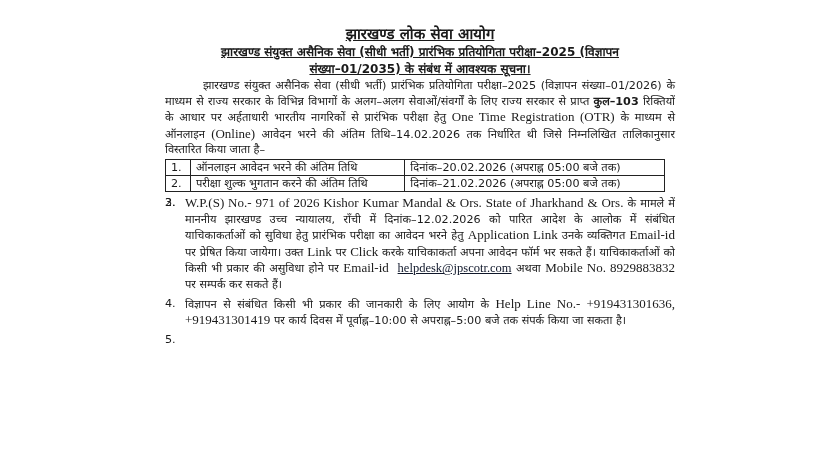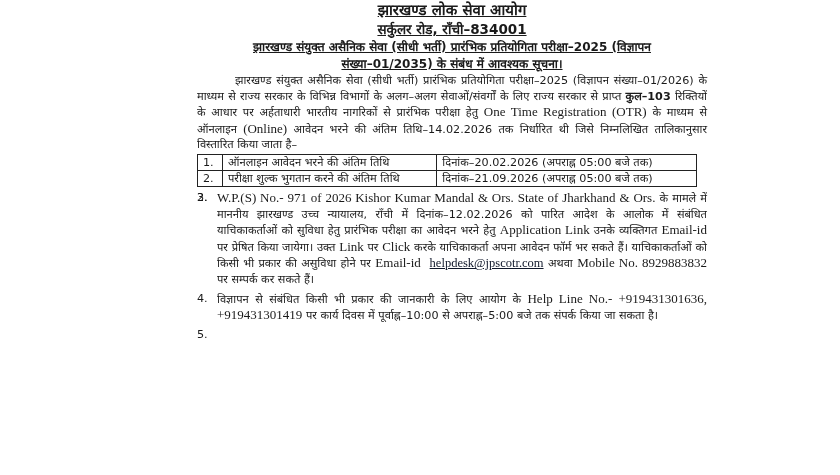--- a/index.html
+++ b/index.html
@@ -11,23 +11,22 @@
       width: 840px;
       height: 475px;
       overflow: hidden;
       position: relative;
       color: #1a1a1a;
       font-family: "DejaVu Sans", sans-serif;
     }
     .page {
       position: absolute;
       left: 165px;
-      top: 0;
+      top: 24px;
       width: 510px;
-      margin-left: 32px;
     }
     .center {
       text-align: center;
     }
     .title {
       font-size: 15px;
       line-height: 20px;
       text-decoration: underline;
       font-weight: bold;
       margin: 0;
@@ -110,40 +109,39 @@
       top: 472px;
       font-size: 11.2px;
     }
   </style>
 </head>
 <body>
 
 <div class="page">
   <div class="center">
     <p class="title">झारखण्ड लोक सेवा आयोग</p>
-    <p class="subtitle">सर्कुलर रोड, राँची–834001</p>
   </div>
   <p class="heading">झारखण्ड संयुक्त असैनिक सेवा (सीधी भर्ती) प्रारंभिक प्रतियोगिता परीक्षा–2025 (विज्ञापन</p>
   <p class="heading">संख्या–01/2035) के संबंध में आवश्यक सूचना।</p>
 
   <p class="para">
     <span class="indent"></span><span>झारखण्ड संयुक्त असैनिक सेवा (सीधी भर्ती) प्रारंभिक प्रतियोगिता परीक्षा–2025 (विज्ञापन संख्या–01/2026) के माध्यम से राज्य सरकार के विभिन्न विभागों के अलग–अलग सेवाओं/संवर्गों के लिए राज्य सरकार से प्राप्त </span><span class="bold">कुल–103</span><span> रिक्तियों के आधार पर अर्हताधारी भारतीय नागरिकों से प्रारंभिक परीक्षा हेतु </span><span class="latin">One Time Registration (OTR)</span><span> के माध्यम से ऑनलाइन </span><span class="latin">(Online)</span><span> आवेदन भरने की अंतिम तिथि–14.02.2026 तक निर्धारित थी जिसे निम्नलिखित तालिकानुसार विस्तारित किया जाता है–</span>
   </p>
 
   <table class="deadlines">
     <tbody>
         <tr>
       <td class="num">1.</td>
       <td>ऑनलाइन आवेदन भरने की अंतिम तिथि</td>
       <td>दिनांक–20.02.2026 (अपराह्न 05:00 बजे तक)</td>
     </tr>
     <tr>
       <td class="num">2.</td>
       <td>परीक्षा शुल्क भुगतान करने की अंतिम तिथि</td>
-      <td>दिनांक–21.09.2026 (अपराह्न 05:00 बजे तक)</td>
+      <td>दिनांक–21.02.2026 (अपराह्न 05:00 बजे तक)</td>
     </tr>
   </tbody>
     </table>
 
   <ol class="points">
     <li>
       <span class="num">2.</span>
     </li>
     <li>
       <span class="num">3.</span>

